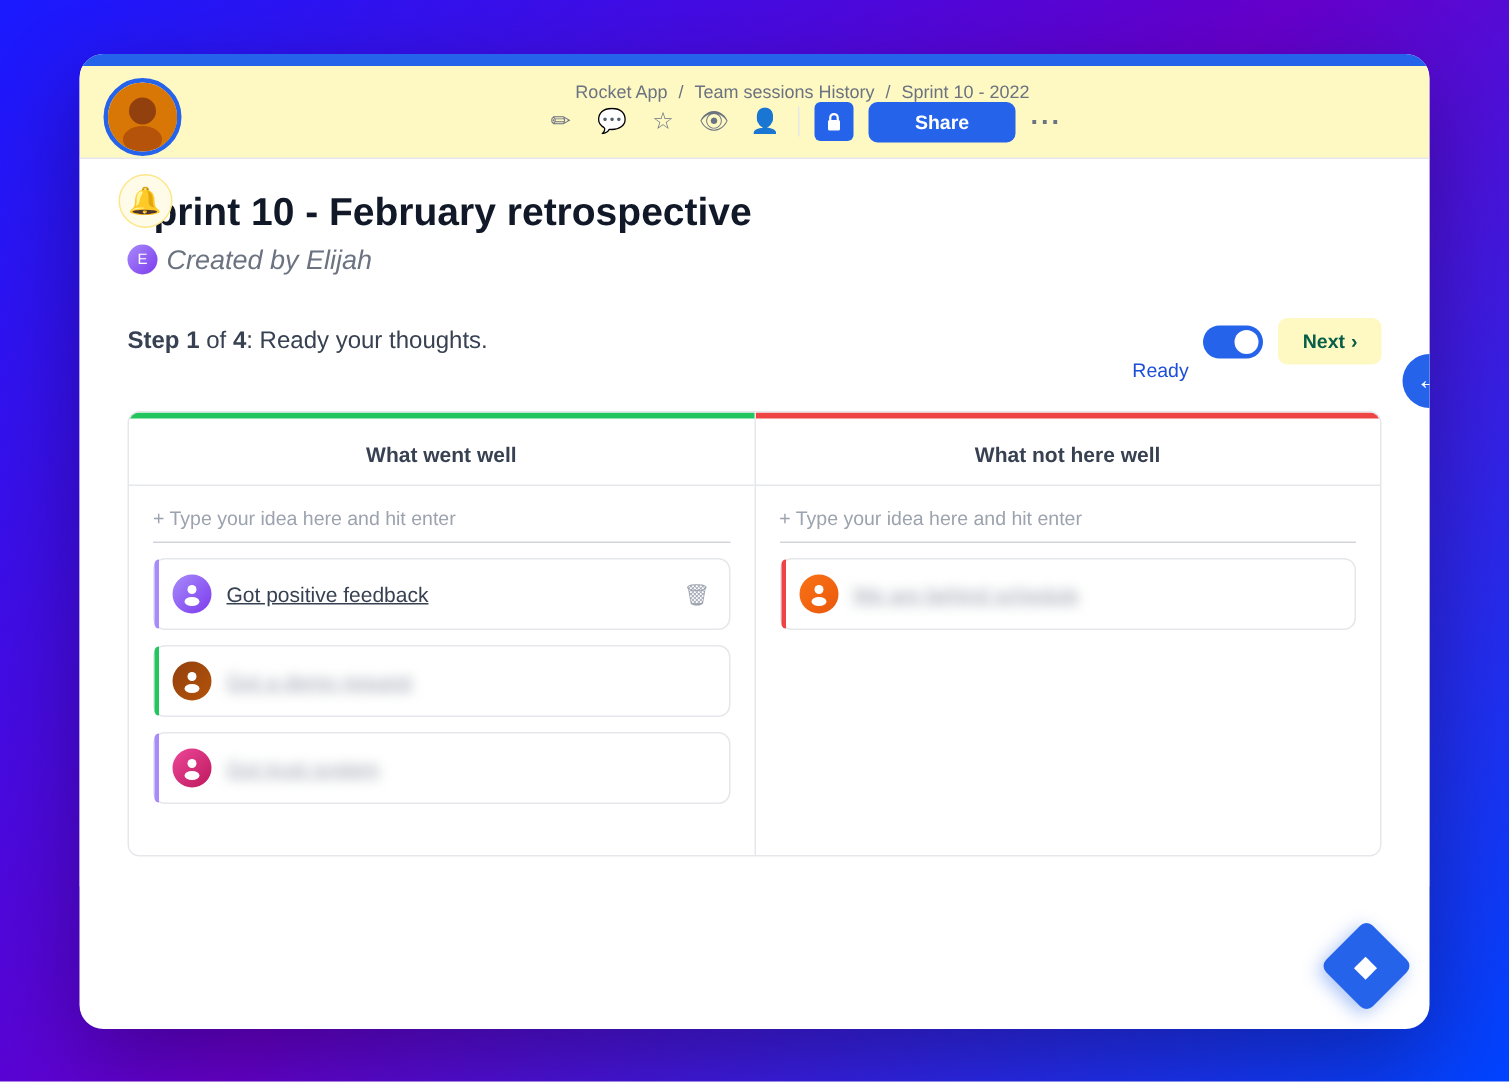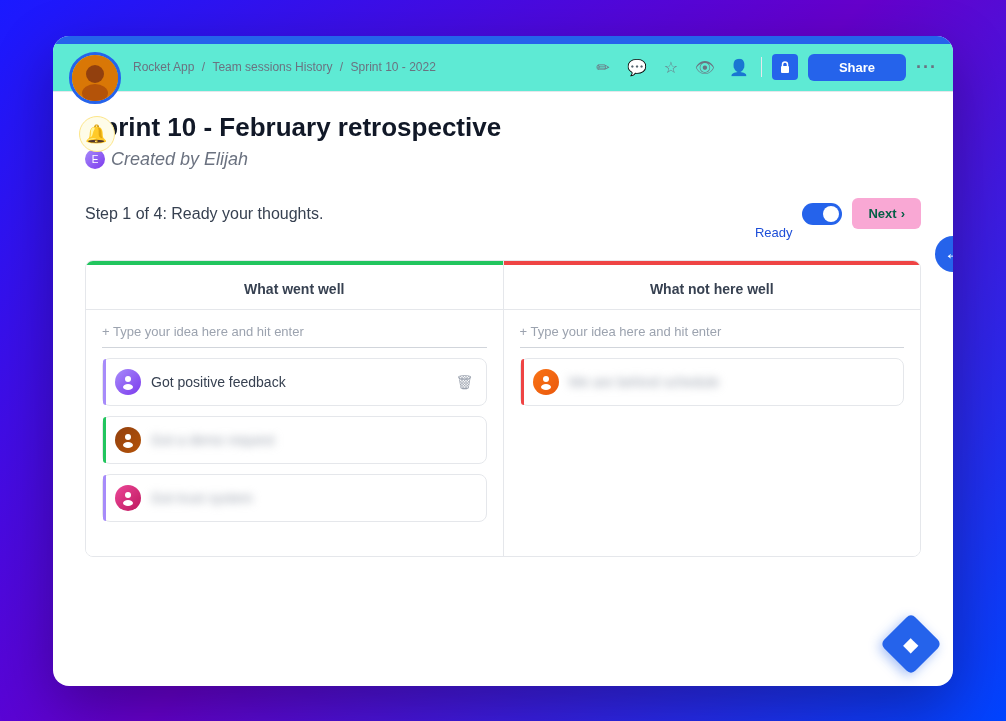--- a/index.html
+++ b/index.html
@@ -30,21 +30,22 @@
       height: 8px;
       width: 100%;
     }
 
     
     .header {
       display: flex;
       align-items: center;
       padding: 10px 16px;
       border-bottom: 1px solid #e5e7eb;
-      background: #5eead4;
+      background: #fef9c3;
+      flex-direction: column;
     }
 
     .breadcrumb {
       font-size: 12px;
       color: #6b7280;
       flex: 1;
     }
     .breadcrumb span { color: #6b7280; }
     .breadcrumb span.sep { margin: 0 4px; }
 
@@ -133,21 +134,21 @@
       display: flex;
       align-items: center;
       justify-content: space-between;
       margin-bottom: 20px;
     }
 
     .step-text {
       font-size: 16px;
       color: #374151;
     }
-    .step-text strong { font-weight: 400; }
+    .step-text strong { font-weight: 700; }
 
     .step-controls {
       display: flex;
       align-items: center;
       gap: 10px;
     }
 
     .ready-label {
       font-size: 13px;
       color: #1d4ed8;
@@ -167,21 +168,21 @@
       position: absolute;
       right: 3px;
       top: 3px;
       width: 16px;
       height: 16px;
       background: white;
       border-radius: 50%;
     }
 
     .next-btn {
-      background: #f9a8d4;
+      background: #fef9c3;
       color: #065f46;
       border: none;
       border-radius: 6px;
       padding: 8px 16px;
       font-size: 13px;
       font-weight: 600;
       cursor: pointer;
       display: flex;
       align-items: center;
       gap: 4px;
@@ -277,20 +278,21 @@
 
     .idea-avatar.purple { background: linear-gradient(135deg, #a78bfa, #7c3aed); }
     .idea-avatar.brown { background: linear-gradient(135deg, #92400e, #b45309); }
     .idea-avatar.pink { background: linear-gradient(135deg, #ec4899, #be185d); }
     .idea-avatar.orange { background: linear-gradient(135deg, #f97316, #ea580c); }
 
     .idea-text {
       font-size: 14px;
       color: #374151;
       flex: 1;
+      text-decoration: underline;
     }
 
     .idea-text.blurred {
       filter: blur(4px);
       color: #9ca3af;
       user-select: none;
     }
 
     .delete-icon {
       font-size: 14px;

